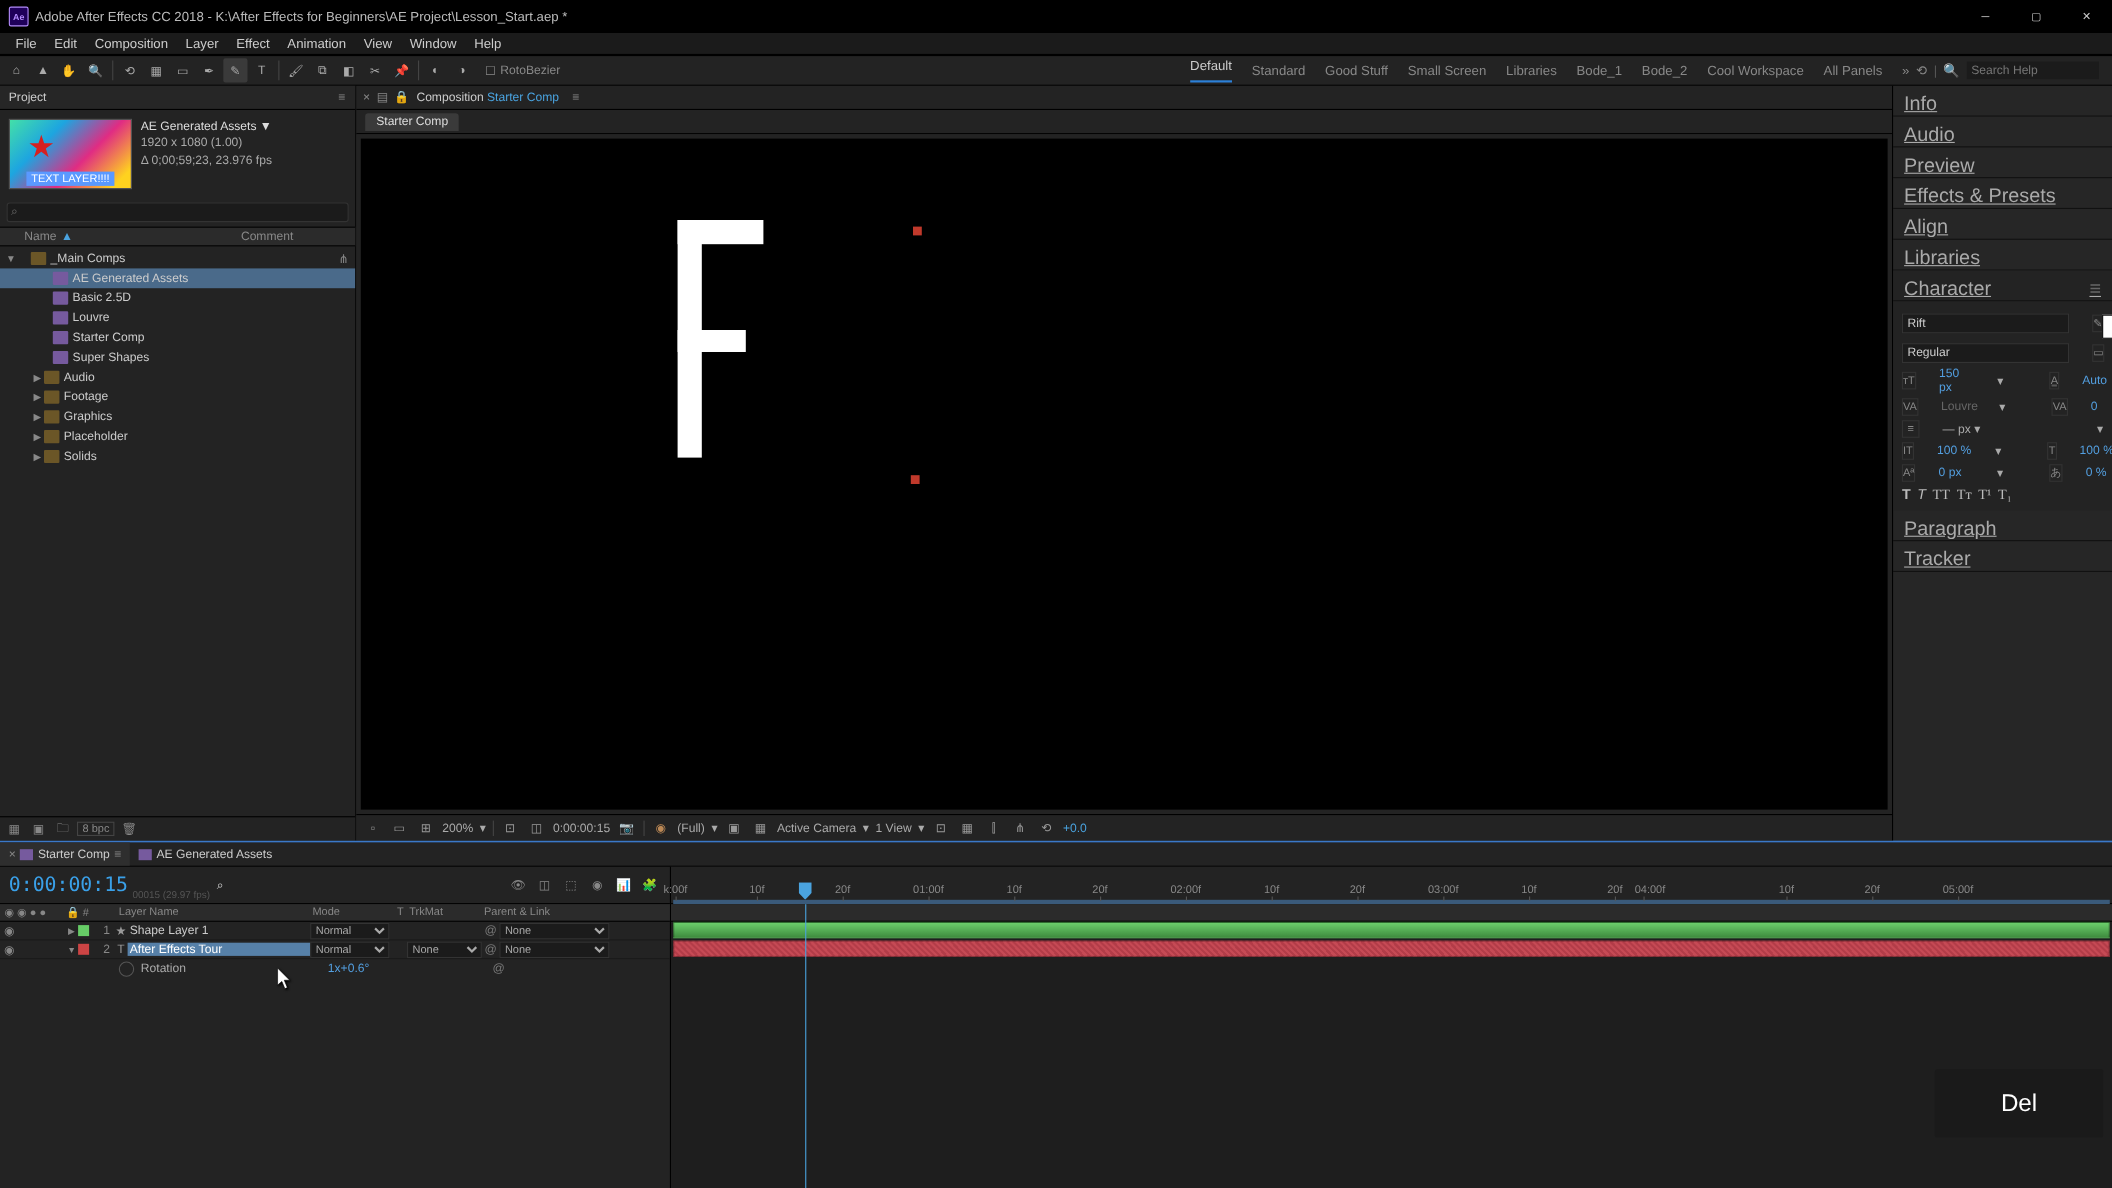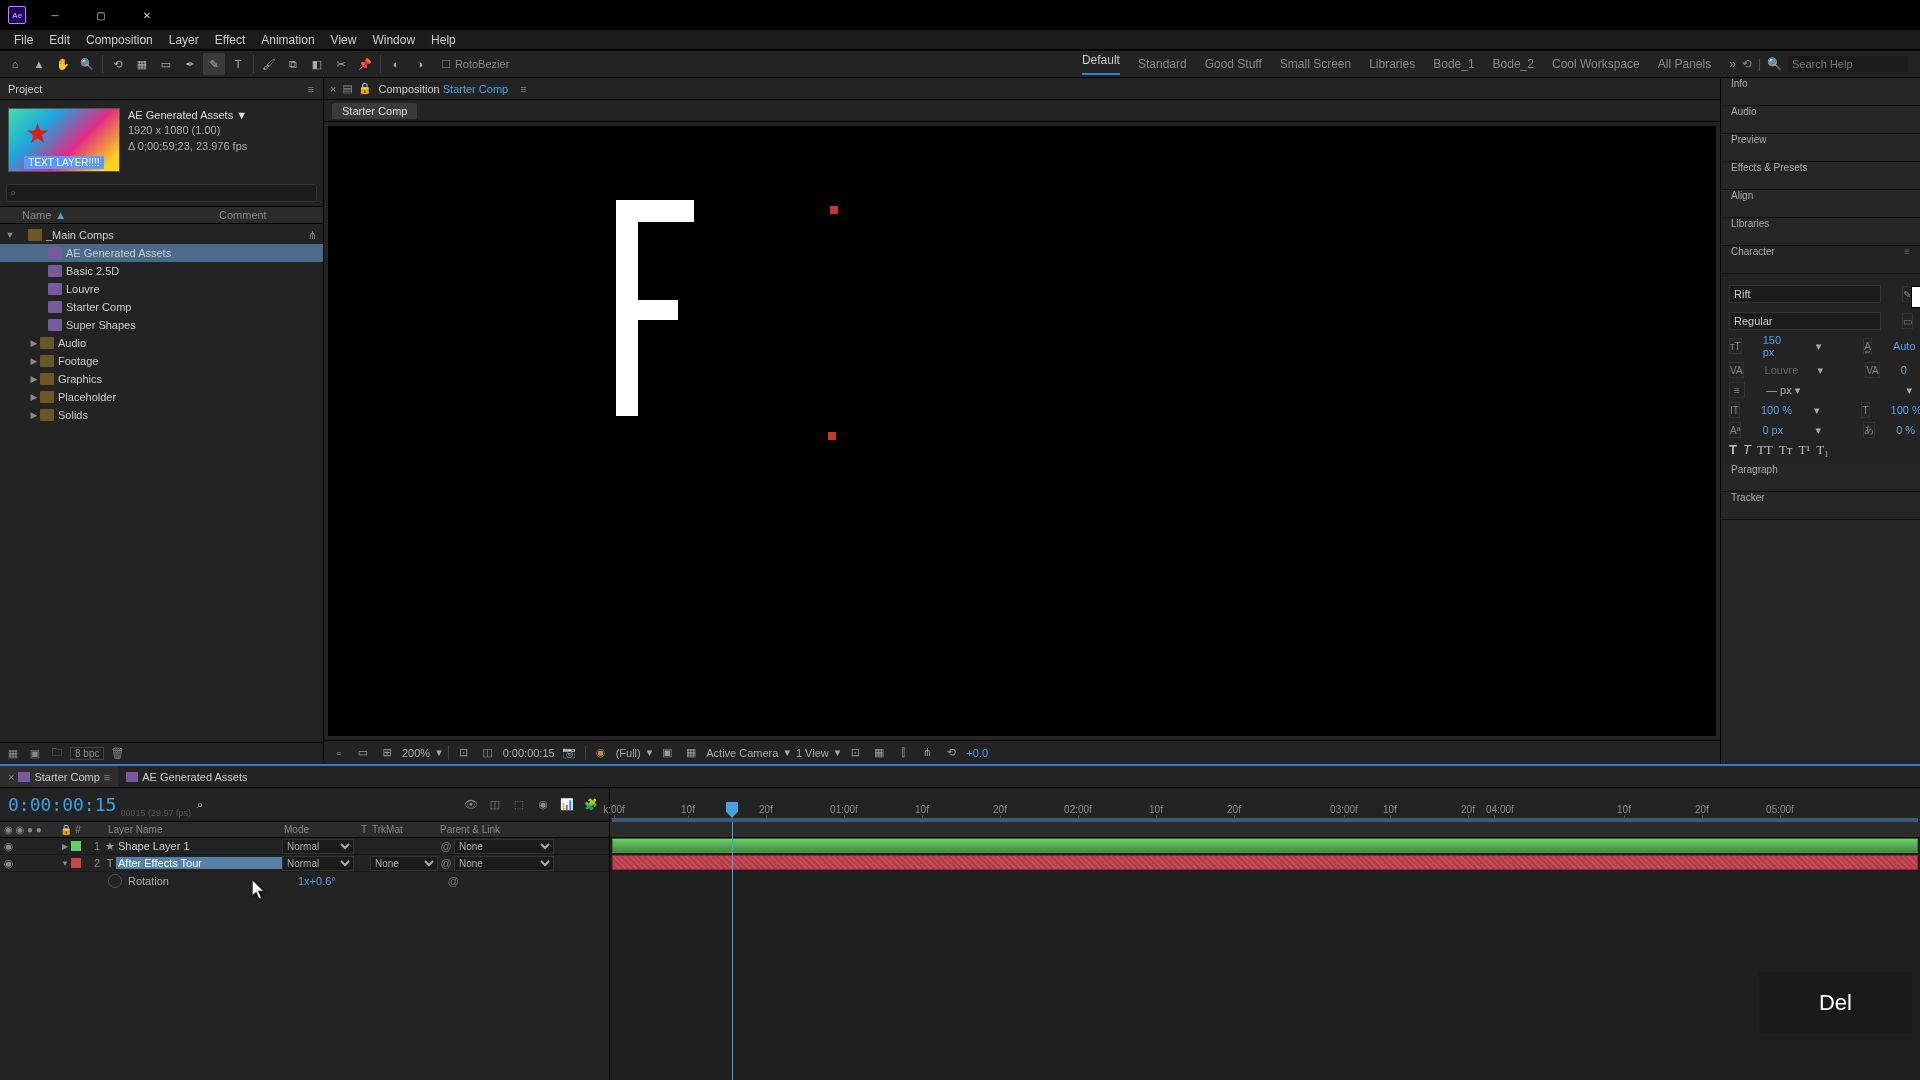--- a/index.html
+++ b/index.html
@@ -85,21 +85,21 @@
 .letter-f .h2 { position:absolute; left:0; top:100px; width:62px; height:20px; background:#fff;}
 .sq { position:absolute; width:8px; height:8px; background:#c0392b;}
 
 .viewer-footer { height:24px; background:#232323; border-top:1px solid #000; display:flex; align-items:center; gap:6px; padding:0 6px; font-size:11px; color:#aaa;}
 .vf-icon { width:18px; height:18px; display:flex; align-items:center; justify-content:center; color:#999; cursor:pointer;}
 .vf-sep { width:1px; height:14px; background:#444;}
 .vf-link { color:#4aa3df;}
 
 
 .right-panel { width:200px; background:#262626; display:flex; flex-direction:column; border-left:1px solid #000;}
-.rp-header { height:28px; display:flex; align-items:flex-start; padding:0 10px; color:#aaa; border-bottom:1px solid #111; cursor:pointer; font-size:10px;}
+.rp-header { height:28px; display:flex; align-items:flex-end; padding:0 10px; color:#aaa; border-bottom:1px solid #111; cursor:pointer; font-size:18px;text-decoration:underline;}
 .rp-header.open { background:#232323; }
 .rp-header .menu-icon { margin-left:auto; color:#666;}
 
 .char-body { padding:6px 8px; background:#232323; font-size:11px; color:#aaa;}
 .char-row { display:flex; align-items:center; gap:21px; margin-bottom:4px;}
 .char-input { flex:1; background:#1b1b1b; border:1px solid #333; color:#ccc; padding:1px 4px; font-size:11px; height:18px;}
 .swatch-pair { display:flex; margin-left:auto; position:relative; width:34px; height:28px;}
 .swatch-bg { position:absolute; right:0; bottom:0; width:22px; height:22px; background:#fff; border:1px solid #000;}
 .swatch-fg { position:absolute; left:0; top:0; width:22px; height:22px; background:#fff; border:1px solid #000;}
 .mini-ic { width:16px; height:16px; display:flex; align-items:center; justify-content:center; color:#888; font-size:10px; border:1px solid #333;}
@@ -175,20 +175,21 @@
 
 
 .cursor-arrow { position:absolute; width:14px; height:20px; color:#fff; pointer-events:none;}
 .cursor-arrow svg { filter: drop-shadow(1px 1px 1px #000);}
 </style>
 </head>
 <body>
 
 <div class="titlebar">
   <div class="ae-icon">Ae</div>
+  <div class="title">Adobe After Effects CC 2018 - K:\After Effects for Beginners\AE Project\Lesson_Start.aep *</div>
   <div class="win-controls">
     <div class="win-btn">─</div>
     <div class="win-btn">▢</div>
     <div class="win-btn close">✕</div>
   </div>
 </div>
 
 <div class="menubar">
   <span>File</span>
   <span>Edit</span>
@@ -585,21 +586,21 @@
         <div class="ruler-labels" id="ruler-labels">
             <div class="rl" style="left: 4px;">k:00f</div>
             <div class="rl" style="left: 78px;">10f</div>
             <div class="rl" style="left: 156px;">20f</div>
             <div class="rl" style="left: 234px;">01:00f</div>
             <div class="rl" style="left: 312px;">10f</div>
             <div class="rl" style="left: 390px;">20f</div>
             <div class="rl" style="left: 468px;">02:00f</div>
             <div class="rl" style="left: 546px;">10f</div>
             <div class="rl" style="left: 624px;">20f</div>
-            <div class="rl" style="left: 734px;">03:00f</div>
+            <div class="rl" style="left: 702px;">03:00f</div>
             <div class="rl" style="left: 780px;">10f</div>
             <div class="rl" style="left: 858px;">20f</div>
             <div class="rl" style="left: 884px; padding-left: 12px;">04:00f</div>
             <div class="rl" style="left: 1014px;">10f</div>
             <div class="rl" style="left: 1092px;">20f</div>
             <div class="rl" style="left: 1170px;">05:00f</div>
           </div>
         <div class="cti-head" id="cti-head" style="left: 122px;"></div>
       </div>
       <div class="tracks">

